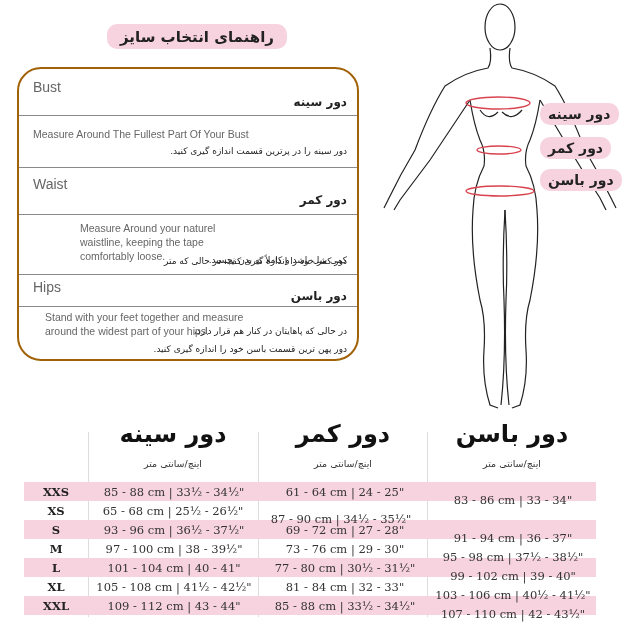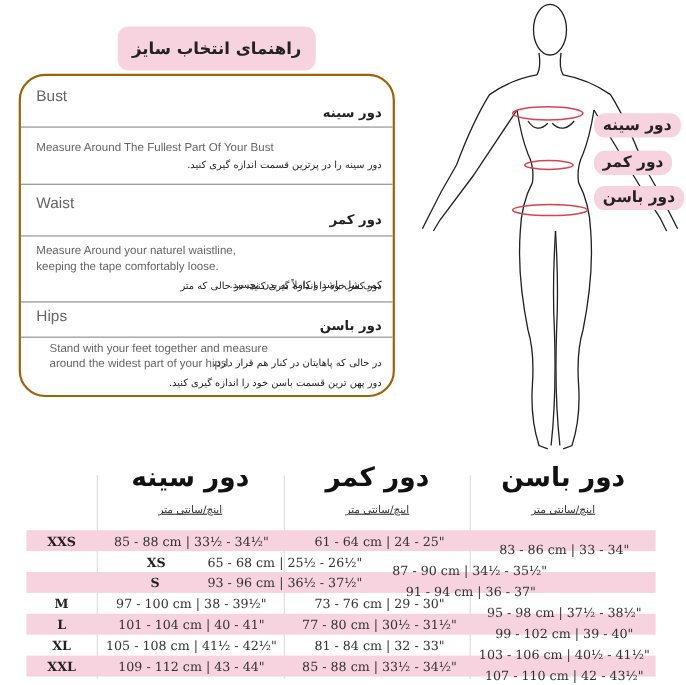--- a/index.html
+++ b/index.html
@@ -1,20 +1,20 @@
 <!DOCTYPE html>
 <html><head>
 <meta charset="utf-8">
 <style>
   * { box-sizing: border-box; margin: 0; padding: 0; }
   html, body { width: 624px; height: 623px; background: #ffffff; overflow: hidden; }
   body { position: relative; font-family: "DejaVu Sans", sans-serif; color: #222; }
 
   .title-pill {
-    position: absolute; left: 107px; top: 24px; width: 180px; height: 40px;
+    position: absolute; left: 107px; top: 24px; width: 180px; height: 25px;
     background: #f7d3df; border-radius: 10px;
     display: flex; align-items: center; justify-content: center;
     font-size: 15px; font-weight: bold; color: #222; direction: rtl;
   }
 
   .guide-box {
     position: absolute; left: 17px; top: 67px; width: 342px; height: 294px;
     border: 2px solid #a16207; border-radius: 24px; overflow: hidden;
   }
   .sec { position: absolute; left: 0; right: 0; border-bottom: 1px solid #8a8a8a; }
@@ -26,25 +26,25 @@
 
   .figure { position: absolute; left: 370px; top: 0; width: 254px; height: 420px; }
   .body-label {
     position: absolute; height: 22px; padding: 0 8px; background: #f7d3df; border-radius: 10px;
     font-size: 14px; font-weight: bold; color: #222; direction: rtl;
     display: flex; align-items: center; justify-content: center;
   }
 
   .col-head { position: absolute; text-align: center; direction: rtl; }
   .col-title { font-size: 24px; font-weight: bold; color: #111; }
-  .col-sub { font-size: 9.5px; color: #333; margin-top: 10px; text-decoration: underline; }
+  .col-sub { font-size: 9.5px; color: #333; margin-top: 10px; }
   .vdiv { position: absolute; top: 432px; width: 1px; height: 185px; background: #ddd; }
 
   .table { position: absolute; left: 24px; top: 482px; width: 572px; }
-  .row { display: flex; height: 19px; align-items: center; font-family: "DejaVu Serif", serif; font-size: 11.5px; color: #333; justify-content: center; }
+  .row { display: flex; height: 19px; align-items: center; font-family: "DejaVu Serif", serif; font-size: 11.5px; color: #333; }
   .row.pink { background: #f7d3df; }
   .cell-size { width: 64px; text-align: center; font-weight: bold; color: #222; }
   .cell { text-align: center; white-space: nowrap; }
   .c1 { width: 172px; }
   .c2 { width: 170px; }
   .c3 { width: 166px; margin-top: 17px; }
 </style>
 </head>
 <body>
 
@@ -57,21 +57,21 @@
   </div>
   <div class="sec" style="top:47px;height:52px;">
     <div class="en-p" style="top:11px;">Measure Around The Fullest Part Of Your Bust</div>
     <div class="fa-p" style="top:30px;">دور سینه را در پرترین قسمت اندازه گیری کنید.</div>
   </div>
   <div class="sec" style="top:99px;height:47px;">
     <div class="en-h" style="top:8px;">Waist</div>
     <div class="fa-h" style="top:25px;">دور کمر</div>
   </div>
   <div class="sec" style="top:146px;height:60px;">
-    <div class="en-p" style="top:6px;right:108px;">Measure Around your naturel waistline, keeping the tape comfortably loose.</div>
+    <div class="en-p" style="top:6px;right:108px;margin-left:47px;">Measure Around your naturel waistline, keeping the tape comfortably loose.</div>
     <div class="fa-p" style="top:22px;margin-top:19px;">دور کمر خود را اندازه گیری کنید، در حالی که متر</div>
     <div class="fa-p" style="top:40px;">کمی شل باشد و کاملاً به بدن نچسبد.</div>
   </div>
   <div class="sec" style="top:206px;height:32px;text-decoration:underline;">
     <div class="en-h" style="top:4px;">Hips</div>
     <div class="fa-h" style="top:14px;">دور باسن</div>
   </div>
   <div class="sec last" style="top:238px;height:56px;">
     <div class="en-p" style="top:3px;left:26px;right:90px;">Stand with your feet together and measure around the widest part of your hips.</div>
     <div class="fa-p" style="top:19px;margin-left:15px;">در حالی که پاهایتان در کنار هم قرار دارد،</div>
@@ -137,20 +137,21 @@
     <div class="cell c3">83 - 86 cm  |  33 - 34"</div>
   </div>
   <div class="row">
     <div class="cell-size">XS</div>
     <div class="cell c2">65 - 68 cm  |  25½ - 26½"</div>
     <div class="cell c3">87 - 90 cm  |  34½ - 35½"</div>
   </div>
   <div class="row pink">
     <div class="cell-size">S</div>
     <div class="cell c1">93 - 96 cm  |  36½ - 37½"</div>
+    <div class="cell c2">69 - 72 cm  |  27 - 28"</div>
     <div class="cell c3">91 - 94 cm  |  36 - 37"</div>
   </div>
   <div class="row">
     <div class="cell-size">M</div>
     <div class="cell c1">97 - 100 cm  |  38 - 39½"</div>
     <div class="cell c2">73 - 76 cm  |  29 - 30"</div>
     <div class="cell c3">95 - 98 cm  |  37½ - 38½"</div>
   </div>
   <div class="row pink">
     <div class="cell-size">L</div>

